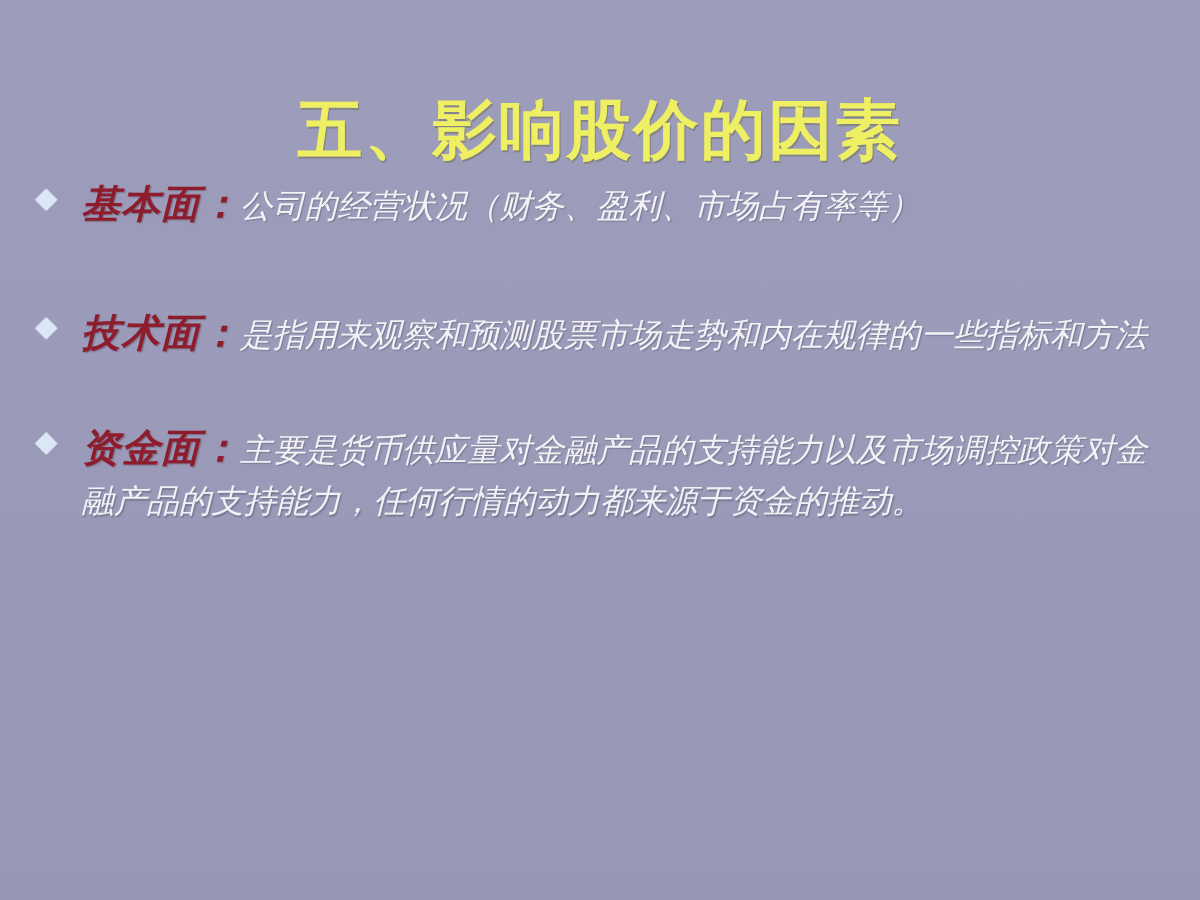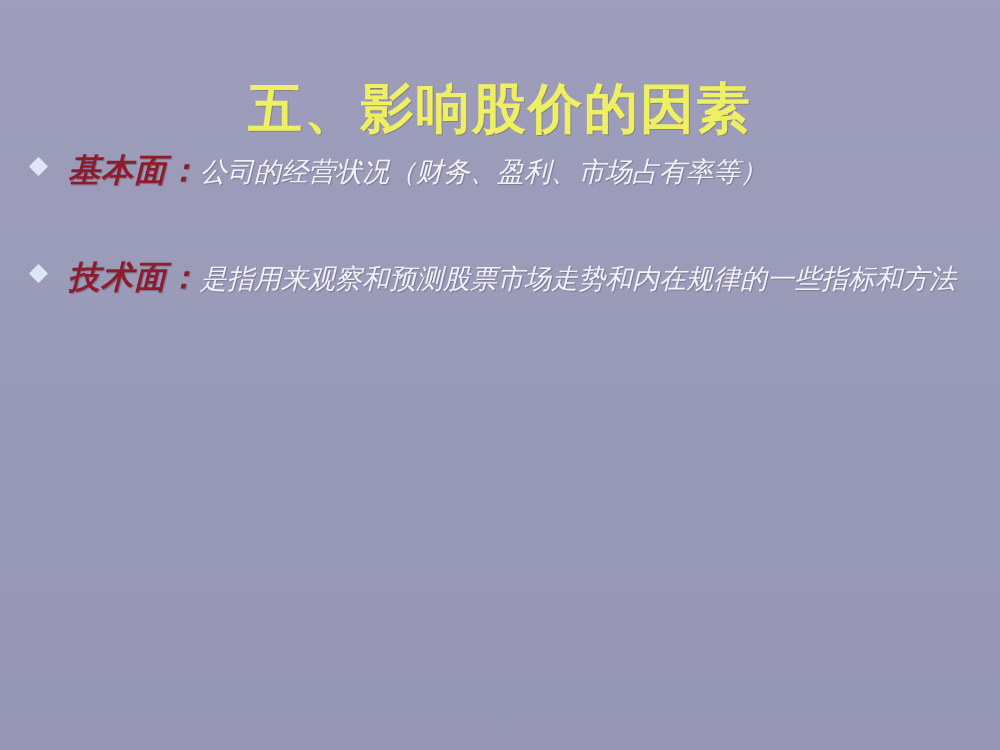--- a/index.html
+++ b/index.html
@@ -121,15 +121,21 @@
     </li>
 
     <li class="bullet-item i1">
       <span class="bullet-marker"></span>
       <div class="bullet-body">
         <span class="bullet-label">技术面：</span><span class="bullet-text">是指用来观察和预测股票市场走势和内在规律的一些指标和方法</span>
       </div>
     </li>
 
 
+    <li class="bullet-item i3">
+      <span class="bullet-marker"></span>
+      <div class="bullet-body">
+        <span class="bullet-label">资金面：</span><span class="bullet-text">主要是货币供应量对金融产品的支持能力以及市场调控政策对金融产品的支持能力，任何行情的动力都来源于资金的推动。</span>
+      </div>
+    </li>
 
   </ul>
 </div>
 
 </body></html>

